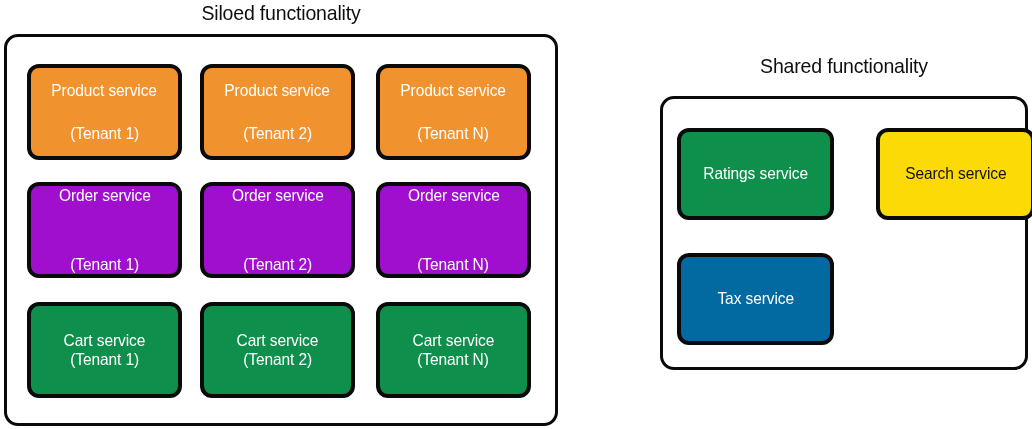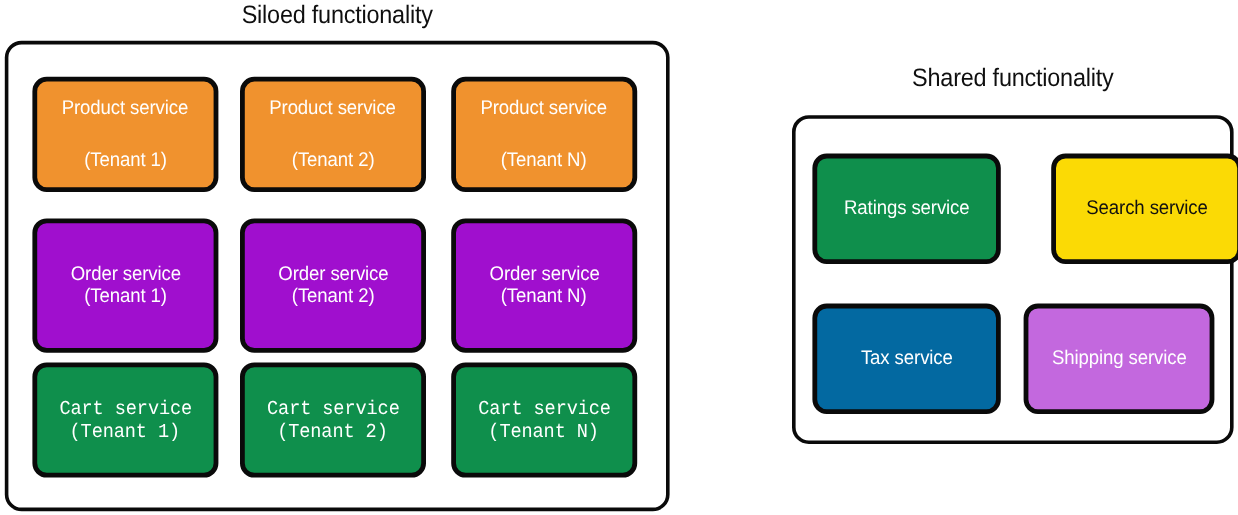--- a/index.html
+++ b/index.html
@@ -87,22 +87,22 @@
     white-space: nowrap;
     transform: scaleX(0.94);
   }
   .card.dark-text { color: #101010; margin-left: 23px; }
 
   
   .sil-c1 { left: 27px;  width: 155px; }
   .sil-c2 { left: 200px; width: 155px; }
   .sil-c3 { left: 376px; width: 155px; }
   .sil-r1 { top: 64px;  height: 96px; gap: 24px; }
-  .sil-r2 { top: 182px; height: 112px; }
-  .sil-r3 { top: 302px; height: 96px; font-family: Liberation Mono, monospace; }
+  .sil-r2 { top: 182px; height: 96px; justify-content: space-between; }
+  .sil-r3 { top: 302px; height: 96px; }
 
   
   .sh-c1 { left: 677px; width: 157px; }
   .sh-c2 { left: 853px; width: 159px; }
   .sh-r1 { top: 128px; height: 92px; }
   .sh-r2 { top: 253px; height: 92px; }
 </style>
 </head>
 <body style="background: rgb(255, 255, 255);">
 
@@ -159,17 +159,14 @@
 
   <div class="card sh-c1 sh-r1" style="background: rgb(15, 143, 76); color: rgb(255, 255, 255);">
     <span class="line">Ratings service</span>
   </div>
   <div class="card sh-c2 sh-r1 dark-text" style="background: rgb(251, 218, 5); color: rgb(16, 16, 16);">
     <span class="line">Search service</span>
   </div>
   <div class="card sh-c1 sh-r2" style="background: #0369a1; color: rgb(255, 255, 255);">
     <span class="line">Tax service</span>
   </div>
-  <div class="card sh-c2 sh-r2" style="background: rgb(195, 104, 222); color: rgb(255, 255, 255);">
-    <span class="line">Shipping service</span>
-  </div>
 
 </div>
 
 </body></html>

